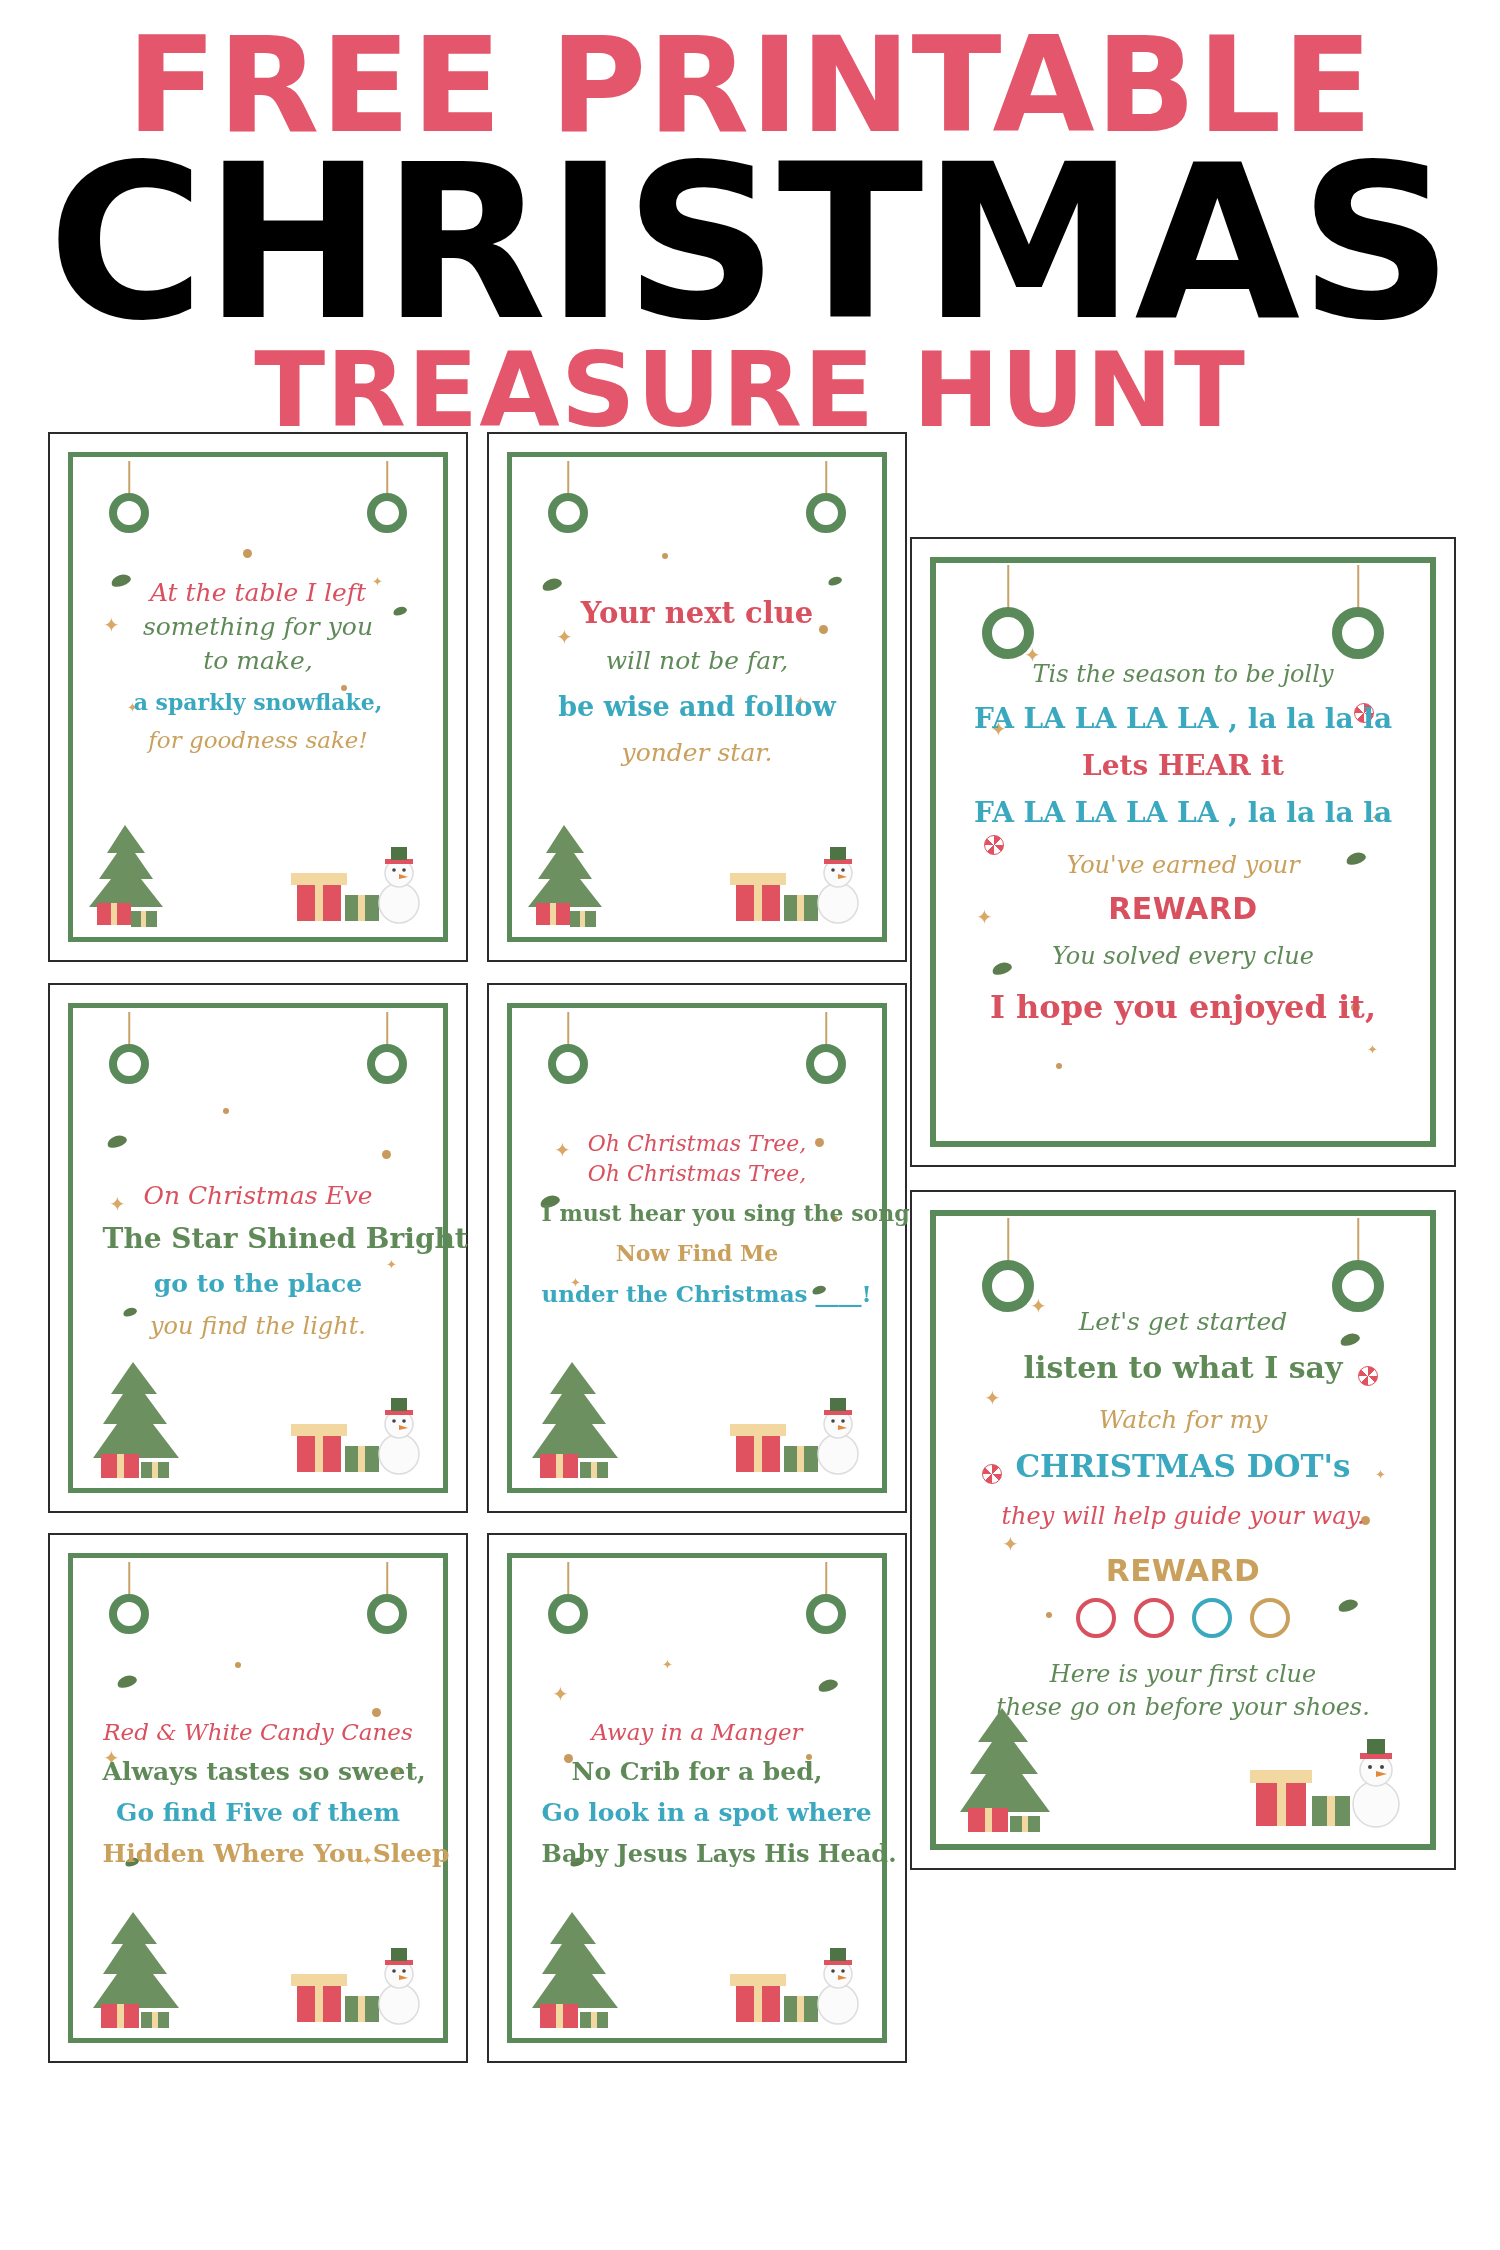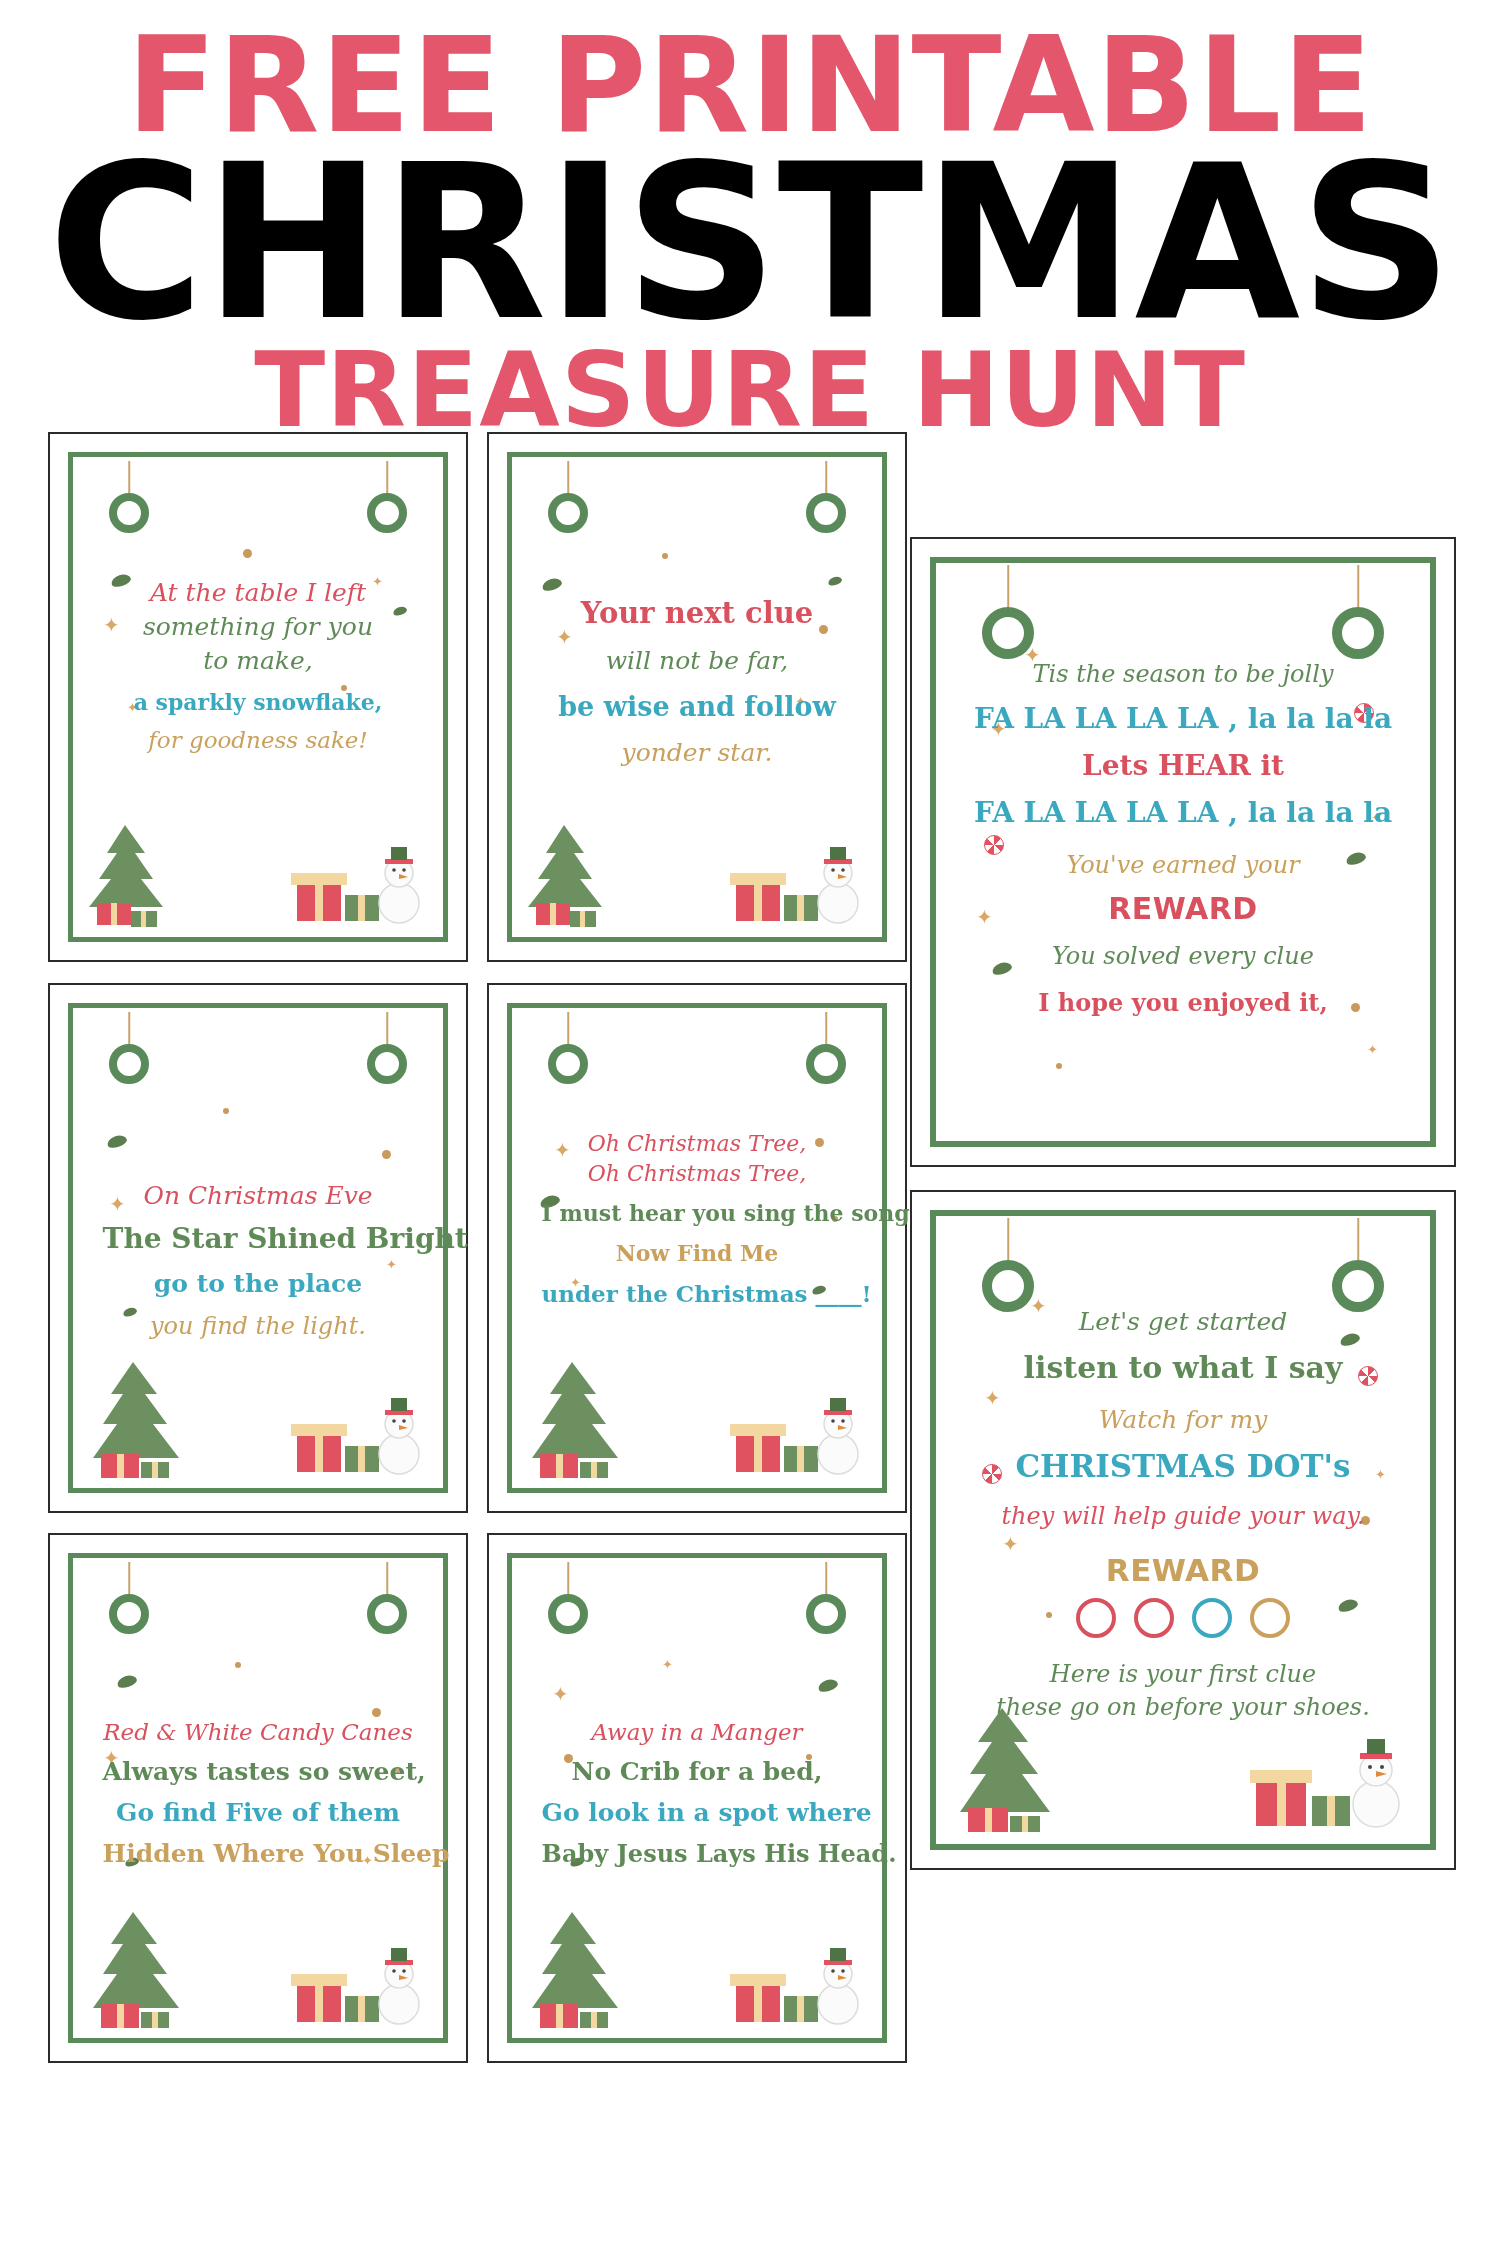--- a/index.html
+++ b/index.html
@@ -529,21 +529,21 @@
       <div class="confetti dot sm" style="left:120px; top:500px;"></div>
 
       <div class="clue" style="top:92px; left:6%; right:6%;">
         <div class="ln f-script c-green" style="font-size:24px;">Tis the season to be jolly</div>
         <div class="ln f-slab c-teal" style="font-size:28px; margin-top:14px;">FA LA LA LA LA , la la la la</div>
         <div class="ln f-slab c-red" style="font-size:28px; margin-top:14px;">Lets HEAR it</div>
         <div class="ln f-slab c-teal" style="font-size:28px; margin-top:14px;">FA LA LA LA LA , la la la la</div>
         <div class="ln f-script c-gold" style="font-size:24px; margin-top:22px;">You've earned your</div>
         <div class="ln f-block c-red" style="font-size:30px; margin-top:12px;">REWARD</div>
         <div class="ln f-script c-green" style="font-size:24px; margin-top:16px;">You solved every clue</div>
-        <div class="ln f-slab c-red" style="font-size:24px; margin-top:18px;">I hope you enjoyed it,</div>
+        <div class="ln f-slab c-red" style="font-size:32px; margin-top:18px;">I hope you enjoyed it,</div>
       </div>
     </div>
   </div>
 
   <div class="card large" style="left:910px; top:582px; width:546px; height:680px;">
     <div class="card-inner">
       <div class="wreath big" style="left:46px; top:44px;">
         <div class="cord"></div>
           <div class="ring"></div>
         </div>

